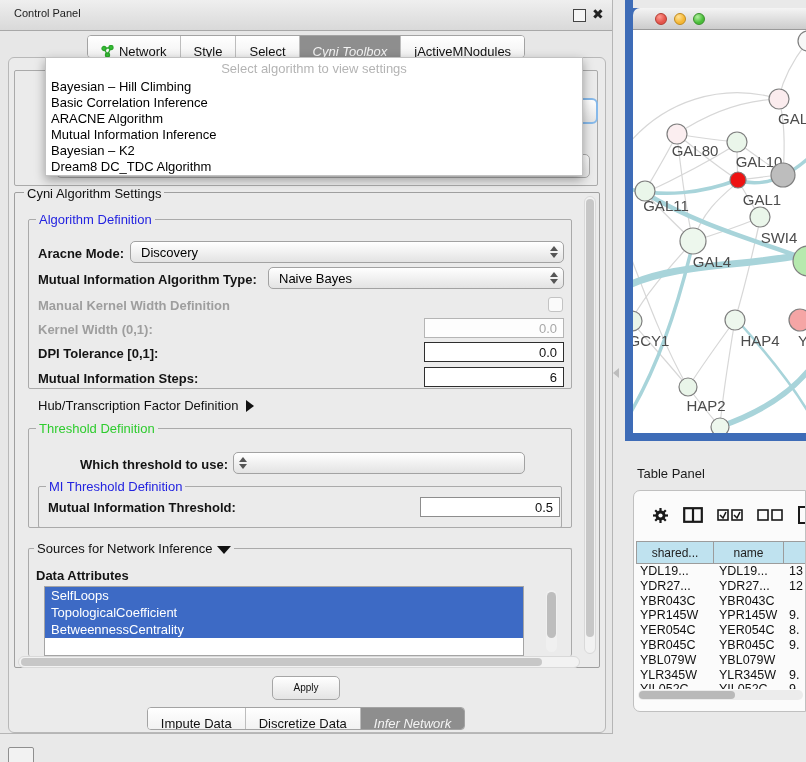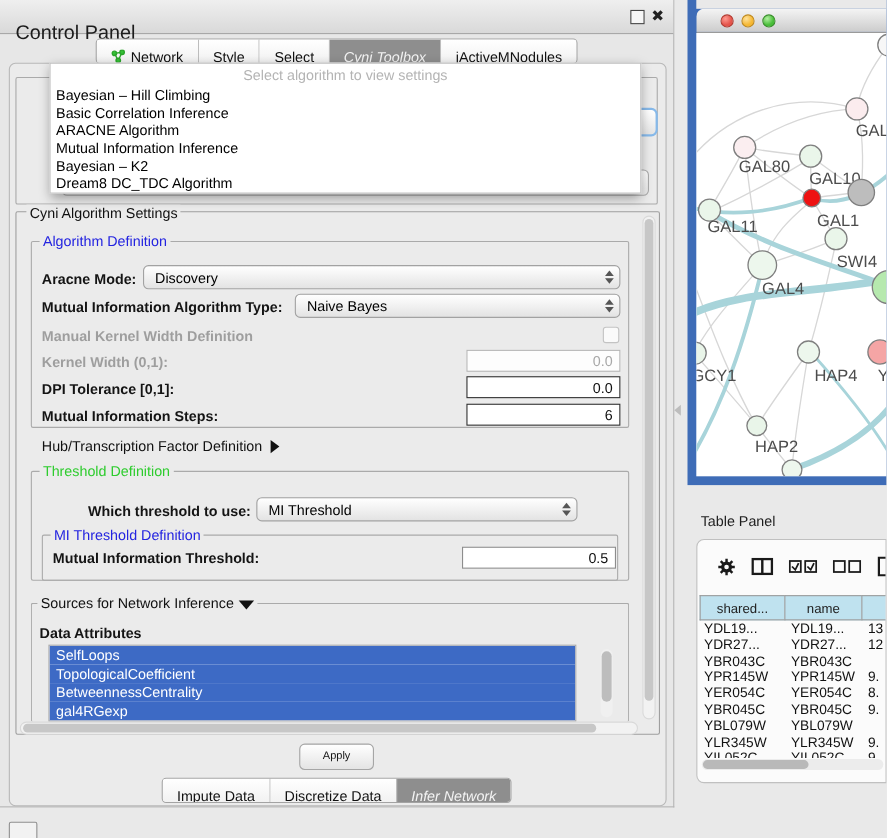--- a/index.html
+++ b/index.html
@@ -6,21 +6,21 @@
   body{width:806px;height:762px;overflow:hidden;background:#e9e9e9;
        font-family:"Liberation Sans","DejaVu Sans",sans-serif;font-size:13px;color:#111;}
   #app{position:relative;width:806px;height:762px;}
   .abs{position:absolute;}
 
   
   #control-panel{left:0;top:0;width:612px;height:733px;background:#e7e7e7;
     border-right:1px solid #b5b5b5;border-bottom:1px solid #b5b5b5;}
   #cp-titlebar{left:0;top:0;width:612px;height:30px;
     background:linear-gradient(#efefef,#d9d9d9);border-bottom:1px solid #a8a8a8;}
-  #cp-title{left:14px;top:19px;font-size:18px;color:#1c1c1c;}
+  #cp-title{left:14px;top:7px;font-size:11px;color:#1c1c1c;}
   #cp-float{left:573px;top:9px;width:11px;height:11px;border:1.6px solid #444;background:#f6f6f6;}
   #cp-close{left:592px;top:6px;font-weight:bold;font-size:14px;color:#222;}
 
   #cp-content{left:8px;top:57px;width:596px;height:674px;background:#ebebeb;
     border:1px solid #b8b8b8;border-radius:6px;}
 
   
   .segbar{display:flex;background:#fdfdfd;border:1px solid #a3a3a3;border-radius:4px;
     overflow:hidden;height:23px;box-sizing:border-box;}
   .seg{display:flex;align-items:center;gap:5px;padding:15px 13px;font-size:13px;color:#111;
@@ -236,42 +236,40 @@
     <div class="abs" id="hub-row">
       <span>Hub/Transcription Factor Definition</span>
       <span class="tri-right"></span>
     </div>
 
     <div class="abs group" id="grp-threshold"></div>
     <div class="legend green" style="left:36px;top:421px;">Threshold Definition</div>
 
     <div class="lbl" style="left:80px;top:457px;">Which threshold to use:</div>
     <div class="combo" style="left:233px;top:452px;width:292px;">
-      <span class="cval">MI Threshold</span>
       <span class="arrows">
           <span class="tri-up"></span>
           <span class="tri-dn"></span>
         </span>
     </div>
 
     <div class="abs group" id="grp-mithresh"></div>
     <div class="legend blue" style="left:46px;top:479px;">MI Threshold Definition</div>
     <div class="lbl" style="left:48px;top:500px;">Mutual Information Threshold:</div>
     <div class="field mid" style="left:420px;top:497px;width:140px;">0.5</div>
 
     <div class="abs group" id="grp-sources"></div>
     <div class="legend" style="left:34px;top:541px;">
       <span>Sources for Network Inference</span><span class="tri-down"></span>
     </div>
     <div class="lbl" style="left:36px;top:568px;">Data Attributes</div>
     <div class="abs" id="attr-list">
         <div class="attr-item">SelfLoops</div>
         <div class="attr-item">TopologicalCoefficient</div>
         <div class="attr-item">BetweennessCentrality</div>
-        <div class="attr-item">gal4RGexp</div>
       </div>
     <div class="abs" id="attr-vsb">
         <div class="thumb"></div>
       </div>
 
     <div class="abs sb-track" id="set-vsb">
         <div class="thumb"></div>
       </div>
     <div class="abs sb-track" id="set-hsb">
         <div class="thumb"></div>

